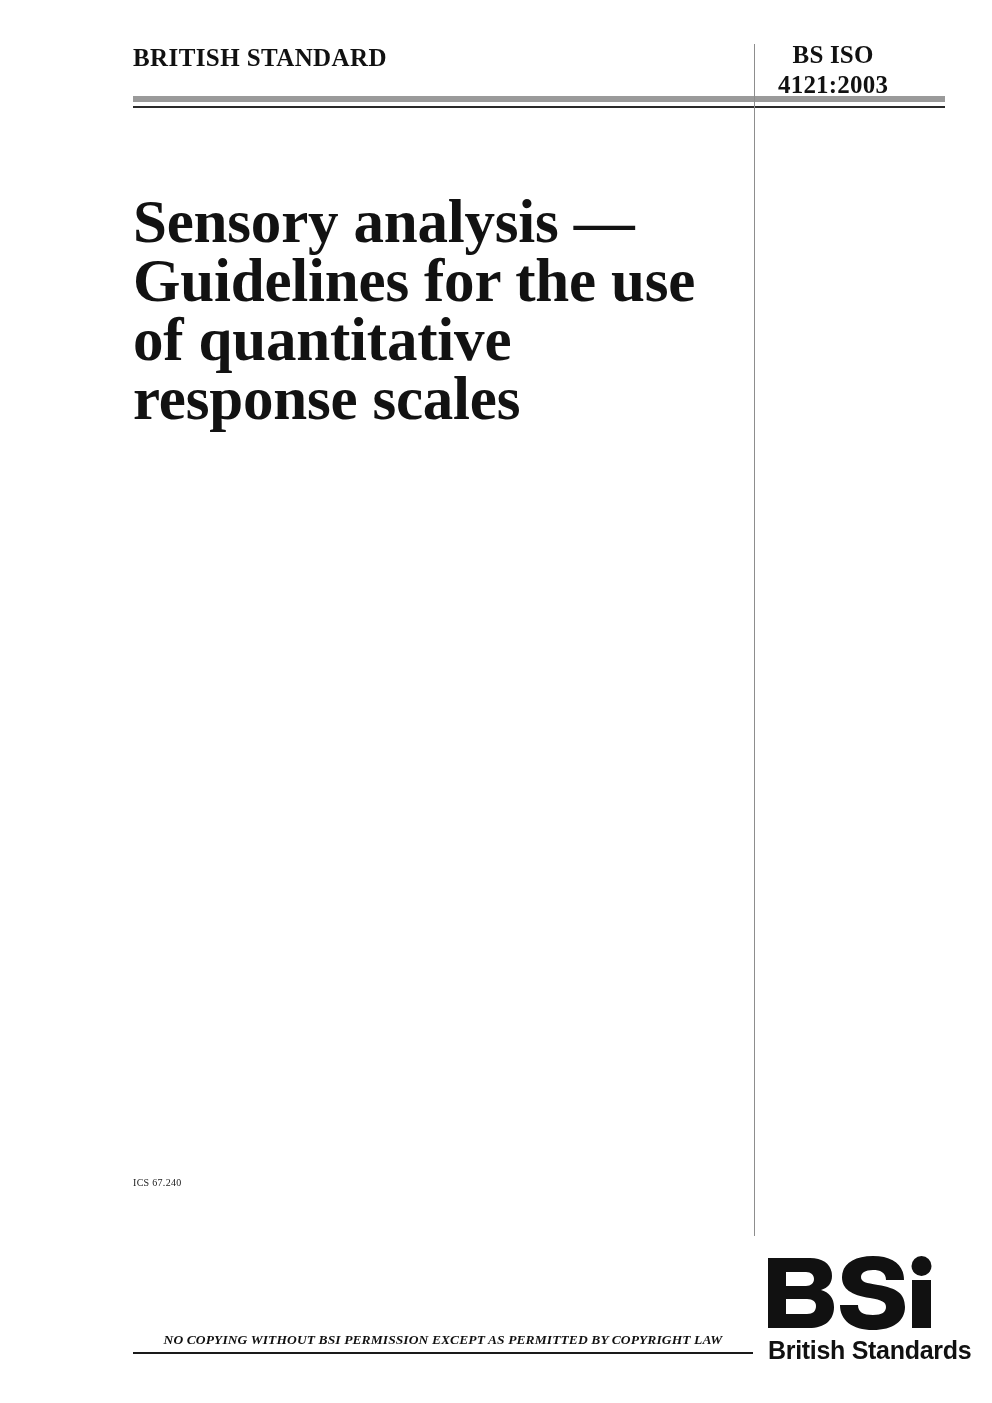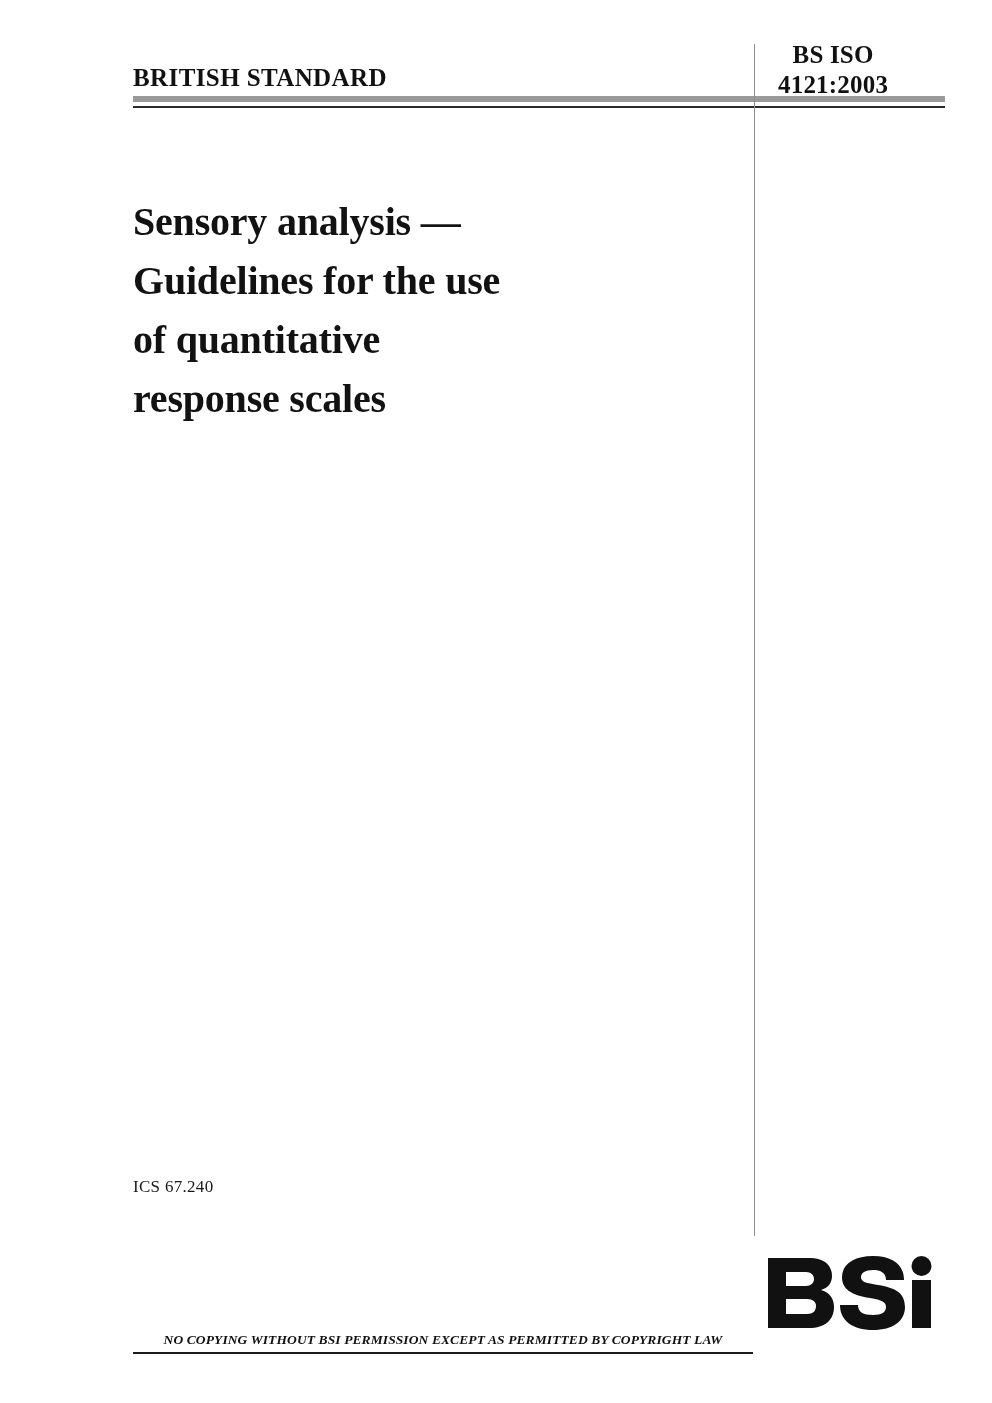--- a/index.html
+++ b/index.html
@@ -32,21 +32,20 @@
   .header-left {
     position: absolute;
     left: 0;
     top: 0;
     font-family: "Liberation Serif", serif;
     font-weight: 700;
     font-size: 25px;
     letter-spacing: 0.4px;
     color: #111111;
     white-space: nowrap;
-    margin-top: 20px;
   }
   .header-right {
     position: absolute;
     left: 645px;
     top: -4px;
     font-family: "Liberation Serif", serif;
     font-weight: 700;
     font-size: 25px;
     line-height: 30px;
     letter-spacing: 0.2px;
@@ -84,33 +83,33 @@
   }
 
   
   .title {
     position: absolute;
     left: 133px;
     top: 192px;
     width: 600px;
     font-family: "Liberation Serif", serif;
     font-weight: 700;
-    font-size: 40px;
+    font-size: 61px;
     line-height: 59px;
     color: #121212;
     letter-spacing: -0.2px;
   }
 
   
   .ics {
     position: absolute;
     left: 133px;
     top: 1177px;
     font-family: "Liberation Serif", serif;
-    font-size: 17px;
+    font-size: 10px;
     letter-spacing: 0.3px;
     color: #1a1a1a;
   }
 
   
   .logo {
     position: absolute;
     left: 766px;
     top: 1256px;
     width: 180px;
@@ -188,18 +187,19 @@
 
         <path d="M74 49 H92 C92 56 97 59 107 59 C116 59 120 56 120 51 C120 46 116 44 104 42
                  C85 39 76 33 76 21 C76 9 87 0 107 0 C127 0 138 9 138 24 H120
                  C120 17 115 14 107 14 C99 14 95 17 95 21 C95 26 100 27 112 29
                  C131 32 139 38 139 51 C139 65 127 74 107 74 C86 74 74 64 74 49 Z"></path>
 
         <rect x="146" y="24" width="19" height="48"></rect>
         <circle cx="155.5" cy="10" r="10"></circle>
       </g>
     </svg>
+    <div class="logo-word">British Standards</div>
   </div>
 
   <div class="footer-text">NO COPYING WITHOUT BSI PERMISSION EXCEPT AS PERMITTED BY COPYRIGHT LAW</div>
   <div class="footer-rule"></div>
 
 </div>
 
 </body></html>

